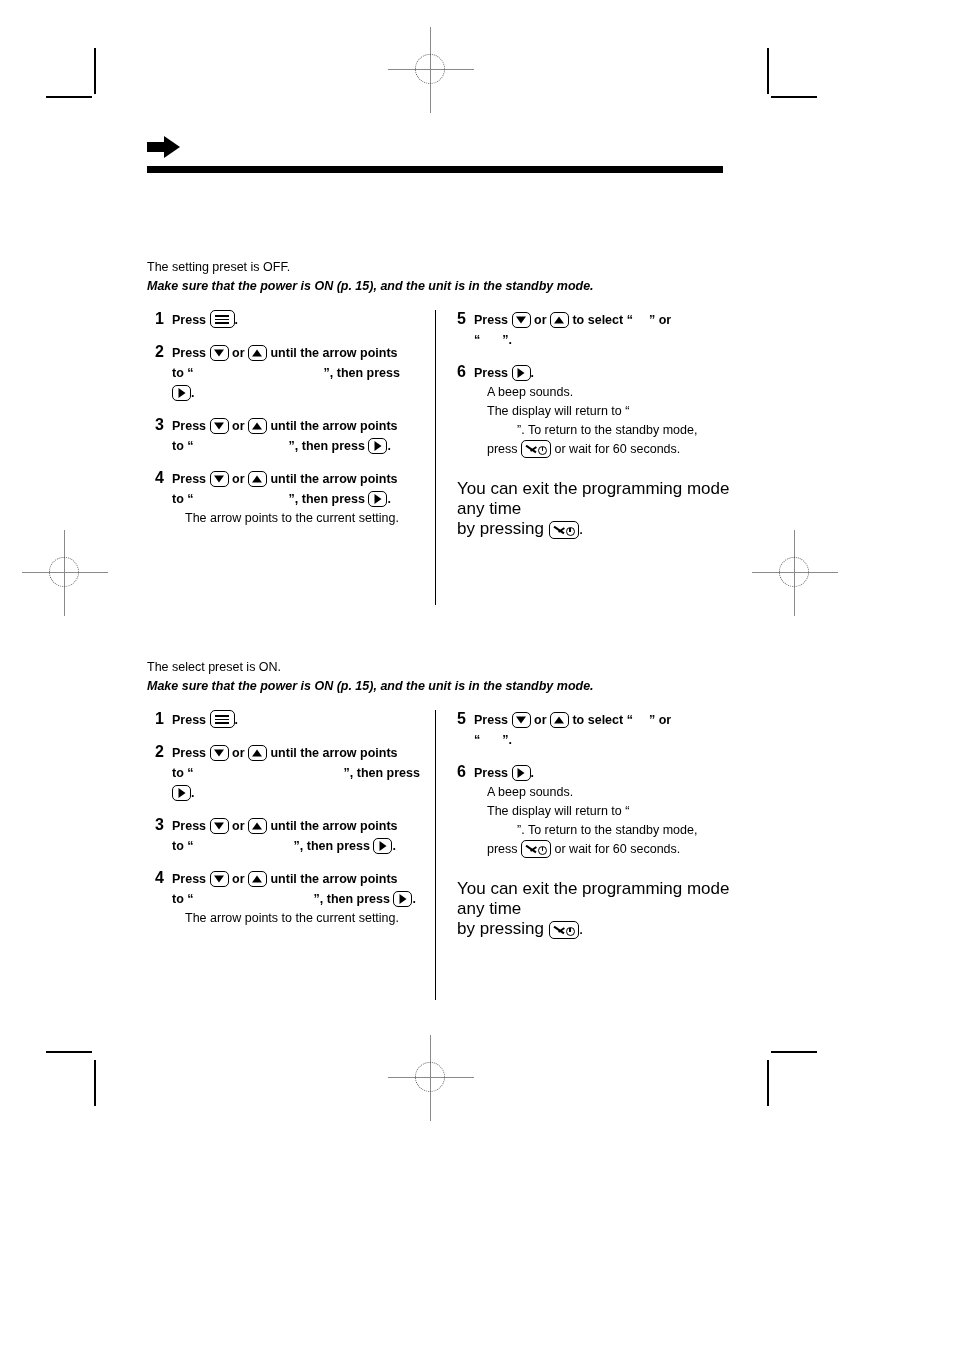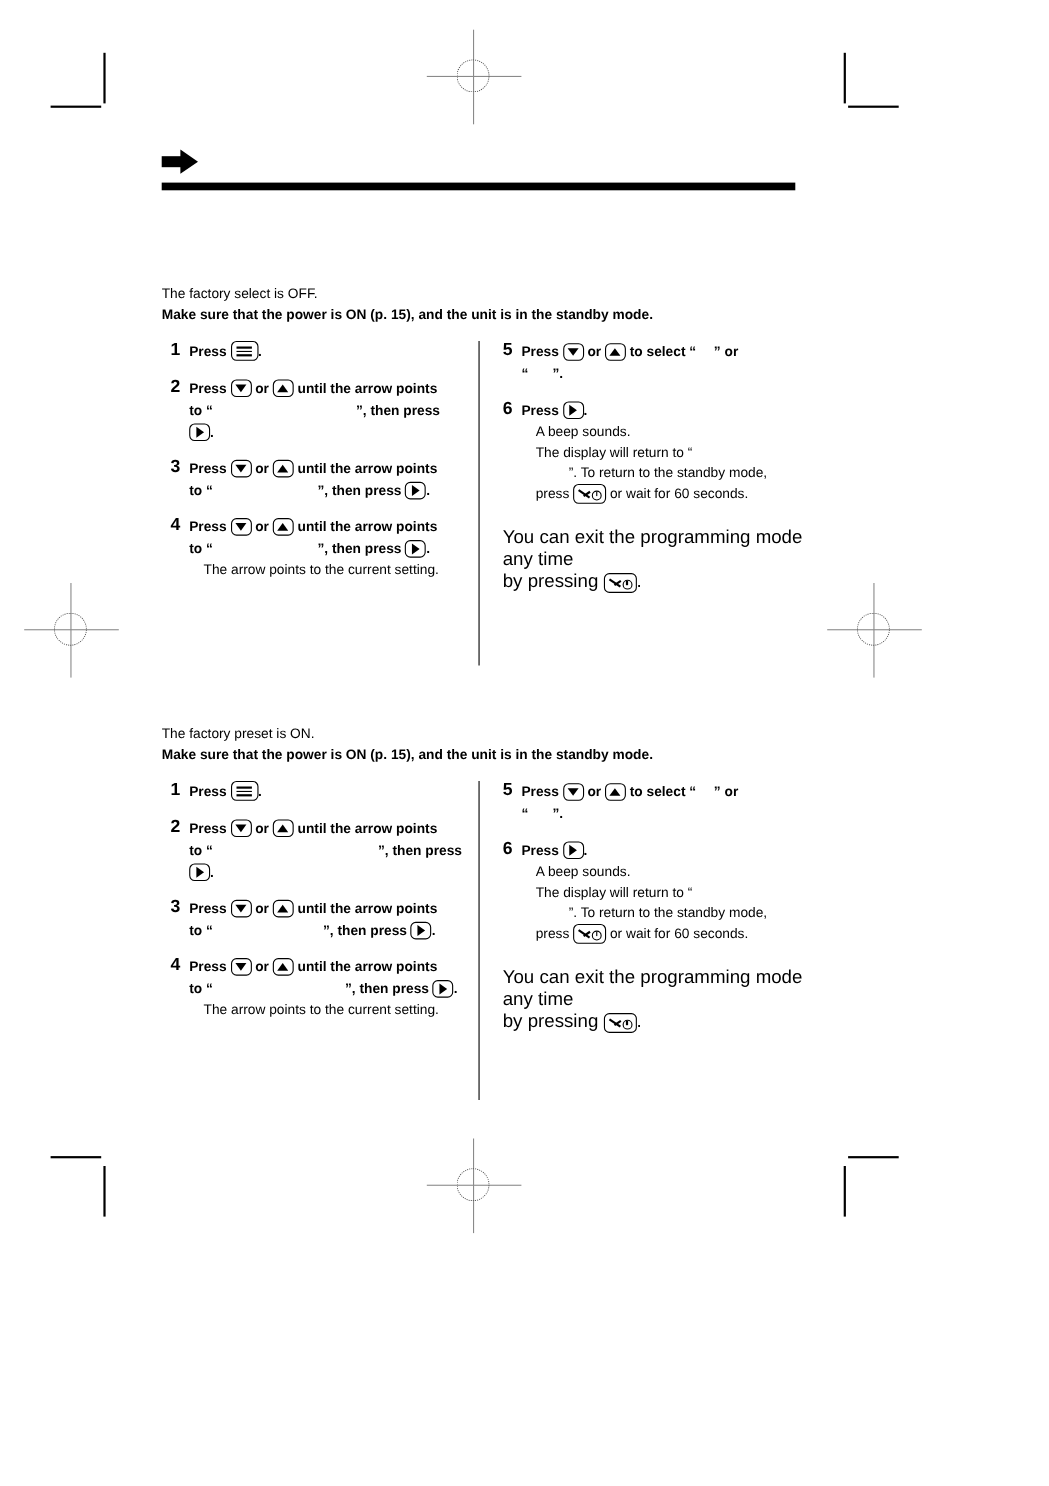--- a/index.html
+++ b/index.html
@@ -95,21 +95,21 @@
   .section {
     position: absolute;
     left: 147px;
     width: 600px;
   }
   .section-intro {
     font-size: 12.5px;
     line-height: 19px;
   }
   .section-intro .line-normal { font-weight: normal; }
-  .section-intro .line-bold { font-weight: bold; }
+  .section-intro .line-bold { font-weight: bold; font-style: italic; }
 
   .columns {
     position: relative;
     margin-top: 14px;
   }
   .col {
     position: absolute;
     top: 0;
   }
   .col-left { left: 8px; width: 270px; }
@@ -300,21 +300,21 @@
 <div class="page">
   <div class="header-arrow">
     <div class="shaft"></div>
       <div class="head"></div>
   </div>
   <div class="header-rule"></div>
 </div>
 
 <div class="section" style="top:258px;">
   <div class="section-intro">
-    <div class="line-normal">The factory select is OFF.</div>
+    <div class="line-normal">The setting preset is OFF.</div>
     <div class="line-bold">Make sure that the power is ON (p. 15), and the unit is in the standby mode.</div>
   </div>
 
   <div class="columns" style="height:300px;">
     <div class="col-divider" style="height:295px;"></div>
 
     <div class="col col-left">
 
       <div class="step">
         <span class="step-num">1</span>
@@ -378,21 +378,21 @@
                 <span></span>
               </span><span class="pwr"></span></span><span>.</span></div>
       </div>
 
     </div>
   </div>
 </div>
 
 <div class="section" style="top:658px;">
   <div class="section-intro">
-    <div class="line-normal">The factory preset is ON.</div>
+    <div class="line-normal">The select preset is ON.</div>
     <div class="line-bold">Make sure that the power is ON (p. 15), and the unit is in the standby mode.</div>
   </div>
 
   <div class="columns" style="height:310px;">
     <div class="col-divider" style="height:290px;"></div>
 
     <div class="col col-left">
 
       <div class="step">
         <span class="step-num">1</span>

